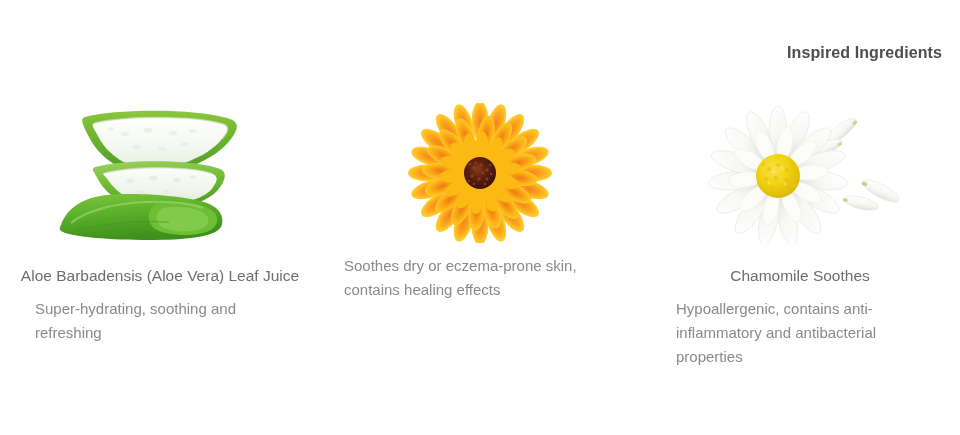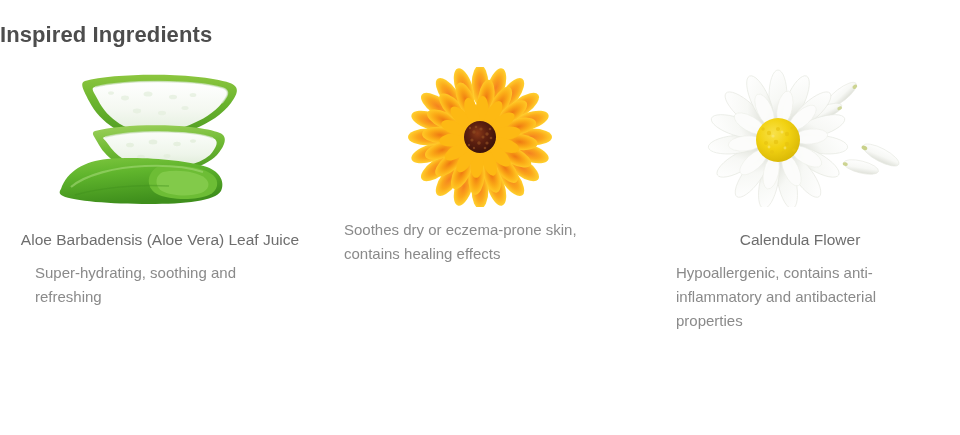--- a/index.html
+++ b/index.html
@@ -14,26 +14,26 @@
     overflow: hidden;
     position: relative;
   }
   .page {
     width: 960px;
     height: 435px;
     position: relative;
     background: #ffffff;
   }
   .section-title {
-    text-align: left;
-    font-size: 22px;
+    text-align: right;
+    font-size: 16px;
     font-weight: bold;
     color: #4d4d4d;
     letter-spacing: 0.1px;
-    margin: 0;
+    margin: 18px;
     padding-top: 21px;
     line-height: 28px;
   }
   .columns {
     display: flex;
     flex-direction: row;
     align-items: flex-start;
     justify-content: center;
     padding-top: 18px;
   }
@@ -505,18 +505,18 @@
               <g fill="#fbeb86" opacity="0.55">
                 <circle cx="-5" cy="-4" r="1.6"></circle>
                 <circle cx="4" cy="-8" r="1.5"></circle>
                 <circle cx="-9" cy="7" r="1.4"></circle>
                 <circle cx="7" cy="8" r="1.4"></circle>
               </g>
             </g>
           </g>
         </svg>
       </div>
-      <div class="ing-title">Calendula Flower</div>
+      <div class="ing-title">Chamomile Soothes</div>
       <div class="ing-desc">Hypoallergenic, contains anti-inflammatory and antibacterial properties</div>
     </div>
 
   </div>
 </div>
 
 </body></html>

